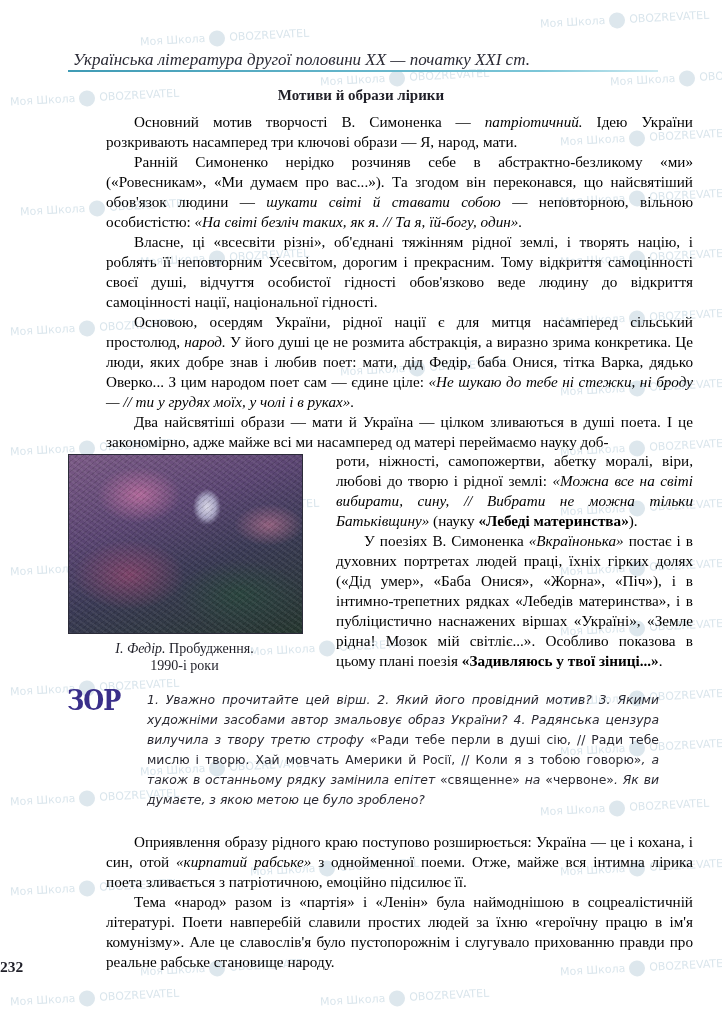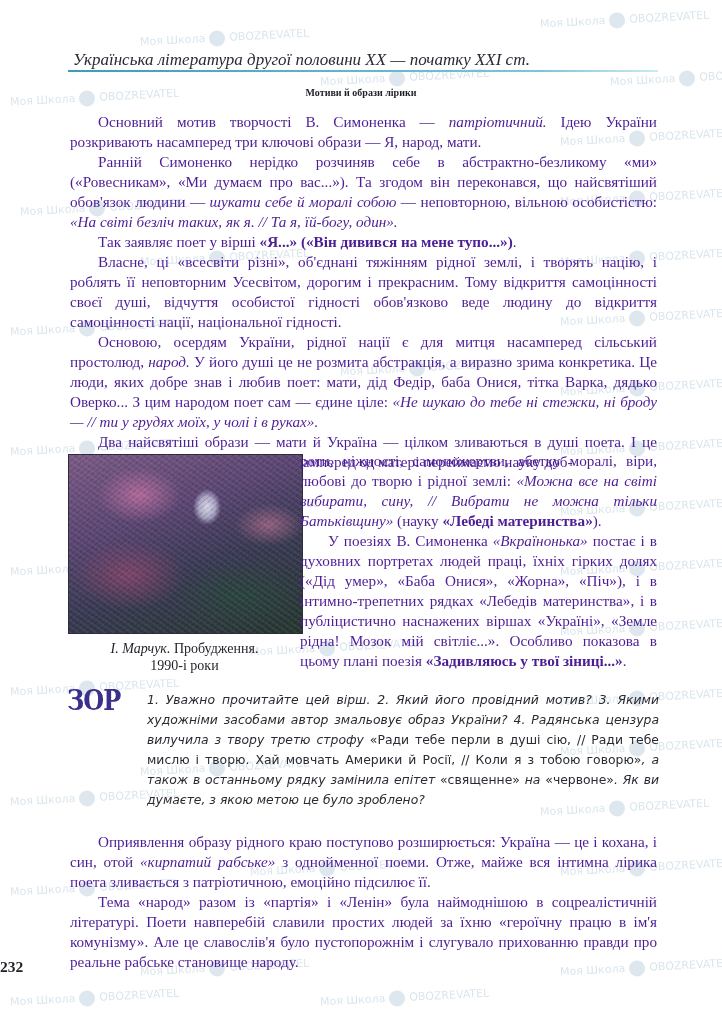--- a/index.html
+++ b/index.html
@@ -13,25 +13,25 @@
   .running-head {
     position: absolute; left: 73px; top: 50px; width: 600px;
     font-style: italic; font-size: 17px; color: #2a2a35;
   }
   .head-rule {
     position: absolute; left: 68px; top: 70px; width: 590px; height: 2px;
     background: linear-gradient(90deg, #3f9bb5, #7cc6d8 80%, #cdeaf1);
   }
   .section-title {
     position: absolute; left: 0; top: 87px; width: 722px; text-align: center;
-    font-weight: bold; font-size: 10px;
+    font-weight: bold; font-size: 15px;
   }
   .txt {
     position: absolute; font-size: 15.2px; line-height: 20px;
-    text-align: justify; color: #4c1d95;
+    text-align: justify; color: #000000; margin-left: 36px;
   }
   .txt p { margin: 0; text-indent: 28px; }
   .txt p.noindent { text-indent: 0; }
   .b1 { left: 70px; top: 112px; width: 587px; }
   .b2 { left: 300px; top: 451px; width: 357px; }
   .b3 { left: 70px; top: 832px; width: 587px; }
   i, .it { font-style: italic; }
   b, .bd { font-weight: bold; }
   .painting {
     position: absolute; left: 68px; top: 454px; width: 233px; height: 178px;
@@ -124,32 +124,31 @@
       <div class="wm" style="left: 10px; top: 990px;"><span>Моя Школа</span><span class="circle"></span><span>OBOZREVATEL</span></div>
     </div>
 
   <div class="running-head">Українська література другої половини XX — початку XXI ст.</div>
   <div class="head-rule"></div>
 
   <div class="section-title">Мотиви й образи лірики</div>
 
   <div class="txt b1" id="blk-top">
       <p><span>Основний мотив творчості В. Симоненка — </span><span class="it">патріотичний.</span><span> Ідею України розкривають насамперед три ключові образи — Я, народ, мати.</span></p>
-      <p><span>Ранній Симоненко нерідко розчиняв себе в абстрактно-безликому «ми» («Ровесникам», «Ми думаєм про вас...»). Та згодом він переконався, що найсвятіший обов'язок людини — </span><span class="it">шукати себе й моралі собою</span><span> — неповторною, вільною особистістю: </span><span class="it">«На світі безліч таких, як я. // Та я, їй-богу, один».</span></p>
-      <p><span>Так заявляє поет у вірші </span><span class="bd">«Я...» («Він дивився на мене тупо...»)</span><span>.</span></p>
+      <p><span>Ранній Симоненко нерідко розчиняв себе в абстрактно-безликому «ми» («Ровесникам», «Ми думаєм про вас...»). Та згодом він переконався, що найсвятіший обов'язок людини — </span><span class="it">шукати світі й ставати собою</span><span> — неповторною, вільною особистістю: </span><span class="it">«На світі безліч таких, як я. // Та я, їй-богу, один».</span></p>
       <p><span>Власне, ці «всесвіти різні», об'єднані тяжінням рідної землі, і творять націю, і роблять її неповторним Усесвітом, дорогим і прекрасним. Тому відкриття самоцінності своєї душі, відчуття особистої гідності обов'язково веде людину до відкриття самоцінності нації, національної гідності.</span></p>
       <p><span>Основою, осердям України, рідної нації є для митця насамперед сільський простолюд, </span><span class="it">народ.</span><span> У його душі це не розмита абстракція, а виразно зрима конкретика. Це люди, яких добре знав і любив поет: мати, дід Федір, баба Онися, тітка Варка, дядько Оверко... З цим народом поет сам — єдине ціле: </span><span class="it">«Не шукаю до тебе ні стежки, ні броду — // ти у грудях моїх, у чолі і в руках».</span></p>
       <p><span>Два найсвятіші образи — мати й Україна — цілком зливаються в душі поета. І це закономірно, адже майже всі ми насамперед од матері переймаємо науку доб-</span></p>
     </div>
 
   <div class="painting">
     <div class="speck"></div>
   </div>
   <div class="caption">
-    <span class="it">І. Марчук.</span>
+    <span class="it">І. Федір.</span>
     <span>Пробудження.</span><br>
     <span>1990-і роки</span>
   </div>
 
   <div class="txt b2" id="blk-side">
       <p class="noindent"><span>роти, ніжності, самопожертви, абетку моралі, віри, любові до творю і рідної землі: </span><span class="it">«Можна все на світі вибирати, сину, // Вибрати не можна тільки Батьківщину»</span><span> (науку </span><span class="bd">«Лебеді материнства»</span><span>).</span></p>
       <p><span>У поезіях В. Симоненка </span><span class="it">«Вкраїнонька»</span><span> постає і в духовних портретах людей праці, їхніх гірких долях («Дід умер», «Баба Онися», «Жорна», «Піч»), і в інтимно-трепетних рядках «Лебедів материнства», і в публіцистично наснажених віршах «Україні», «Земле рідна! Мозок мій світліє...». Особливо показова в цьому плані поезія </span><span class="bd">«Задивляюсь у твої зіниці...»</span><span>.</span></p>
     </div>
 
   <div class="zor-label">ЗОР</div>

